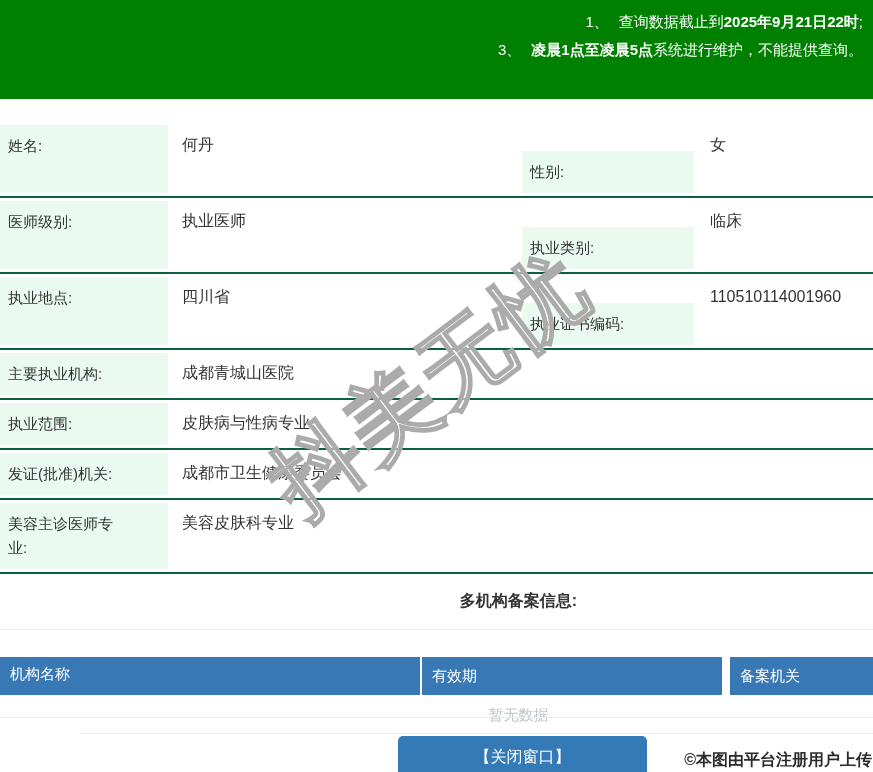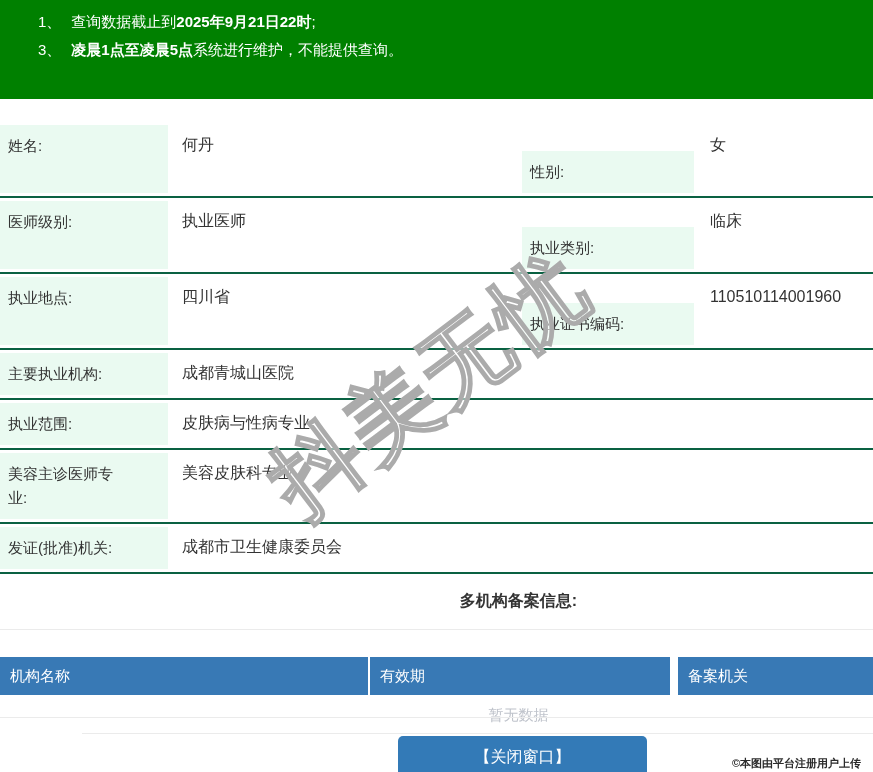--- a/index.html
+++ b/index.html
@@ -12,20 +12,21 @@
   }
   .page { position: relative; width: 873px; height: 772px; overflow: hidden; }
 
   
   .notice-banner {
     background: #008000;
     color: #ffffff;
     padding: 8px 10px 7px 38px;
     height: 99px;
     font-size: 15px;
+    text-align: right;
   }
   .notice-line { line-height: 28px; white-space: nowrap; }
   .notice-line .num { margin-right: 10px; }
   .notice-line b { font-weight: bold; }
 
   
   .details { margin-top: 23px; }
   .d-row {
     display: flex;
     align-items: stretch;
@@ -75,21 +76,21 @@
     height: 38px;
     background: #ffffff;
   }
   .org-col {
     background: #3879b5;
     color: #ffffff;
     font-size: 15px;
     line-height: 38px;
     padding-left: 10px;
   }
-  .org-col.c1 { width: 368px; margin-right: 2px; }
+  .org-col.c1 { width: 420px; margin-right: 2px; font-family: Liberation Mono, monospace; }
   .org-col.c2 { width: 300px; margin-right: 8px; }
   .org-col.c3 { flex: 1 1 auto; }
   .org-empty {
     height: 39px;
     line-height: 39px;
     text-align: center;
     transform: translateX(82px);
     color: #c0c4cc;
     font-size: 15px;
     border-bottom: 1px solid #ebebeb;
@@ -115,23 +116,23 @@
     font-size: 16px;
     font-family: inherit;
     border: none;
     border-radius: 5px;
     cursor: pointer;
   }
 
   
   .copyright {
     position: absolute;
-    right: 12px;
+    right: 1px;
     bottom: 1px;
-    font-size: 11px;
+    font-size: 16px;
     font-weight: bold;
     color: #2b2b2b;
     text-shadow:
       -1px -1px 0 #fff, 1px -1px 0 #fff,
       -1px  1px 0 #fff, 1px  1px 0 #fff;
     white-space: nowrap;
   }
 
   
   .watermark {
@@ -194,27 +195,27 @@
       <div class="d-label">主要执业机构:</div>
       <div class="d-value v1 wide">成都青城山医院</div>
     </div>
 
     <div class="d-row">
       <div class="d-label">执业范围:</div>
       <div class="d-value v1 wide">皮肤病与性病专业</div>
     </div>
 
     <div class="d-row">
+      <div class="d-label">发证(批准)机关:</div>
+      <div class="d-value v1 wide">成都市卫生健康委员会</div>
+    </div>
+
+    <div class="d-row">
       <div class="d-label">美容主诊医师专业:</div>
       <div class="d-value v1 wide">美容皮肤科专业</div>
-    </div>
-
-    <div class="d-row">
-      <div class="d-label">发证(批准)机关:</div>
-      <div class="d-value v1 wide">成都市卫生健康委员会</div>
     </div>
 
   </div>
 
   <div class="section-title">多机构备案信息:</div>
 
   <hr class="divider">
 
   <div class="org-header">
     <div class="org-col c1">机构名称</div>

